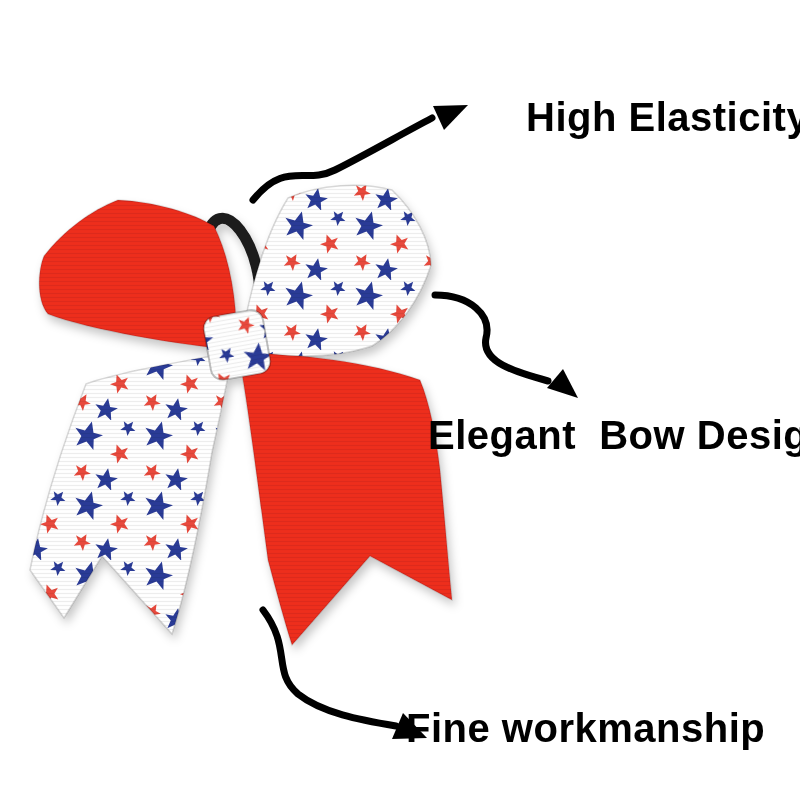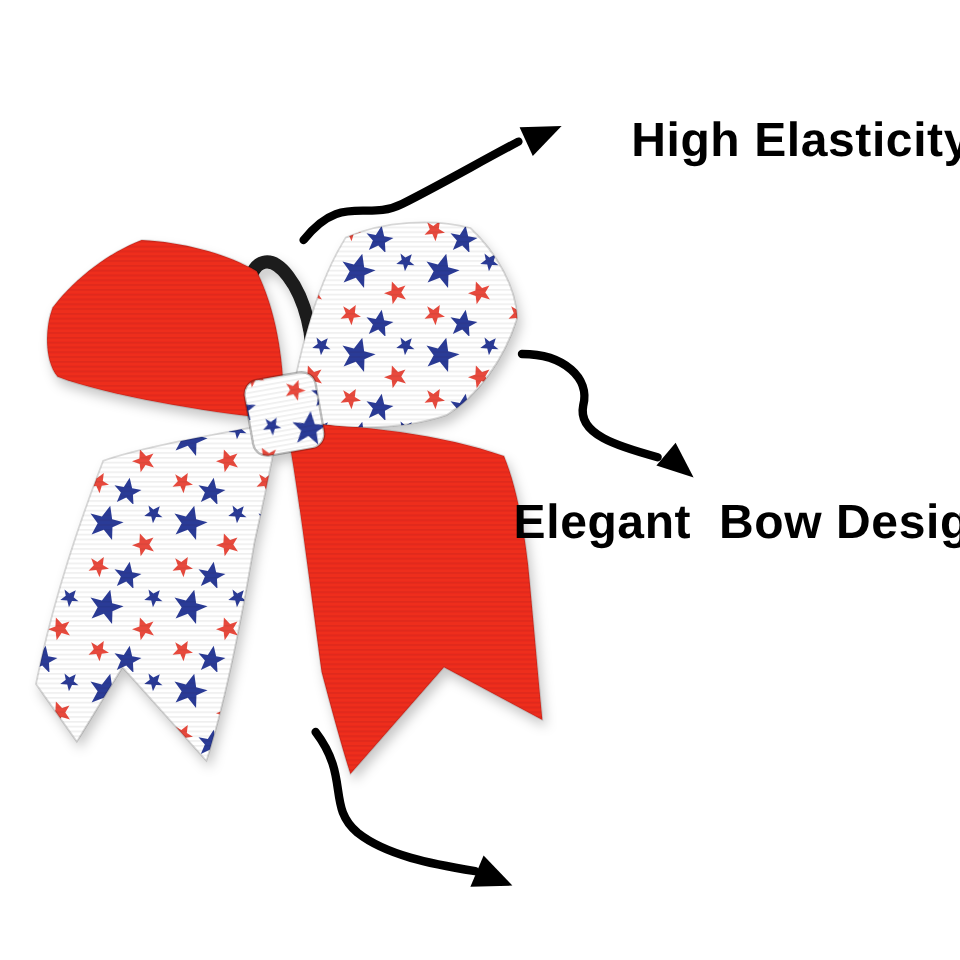--- a/index.html
+++ b/index.html
@@ -108,14 +108,15 @@
 
       <path d="M 263 610 C 292 648 272 672 298 694 C 322 713 360 720 396 726" stroke="#000000"></path>
       <polygon points="427,738 392,739 403,713" stroke="none" fill="#000000"></polygon>
     </g>
   </svg>
 
   <div class="caption caption-high">High Elasticity</div>
 
   <div class="caption caption-bow">Elegant  Bow Design</div>
 
+  <div class="caption caption-fine">Fine workmanship</div>
 
 </div>
 
 </body></html>

